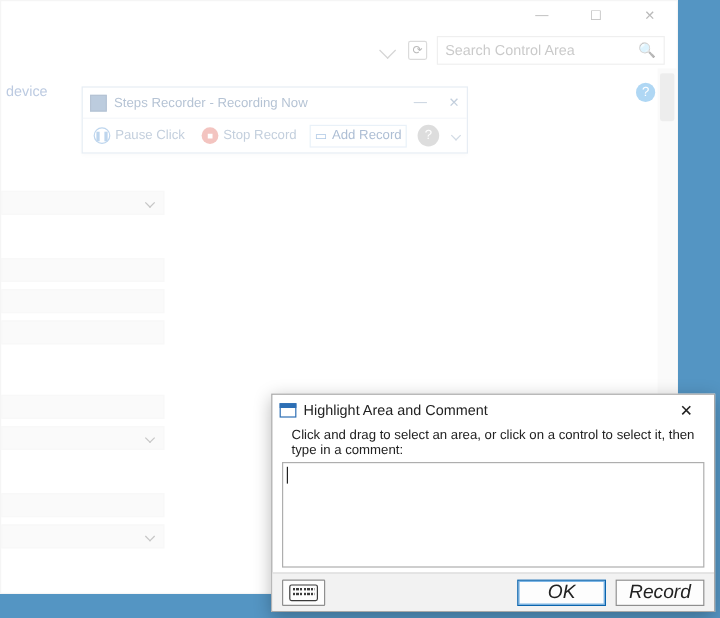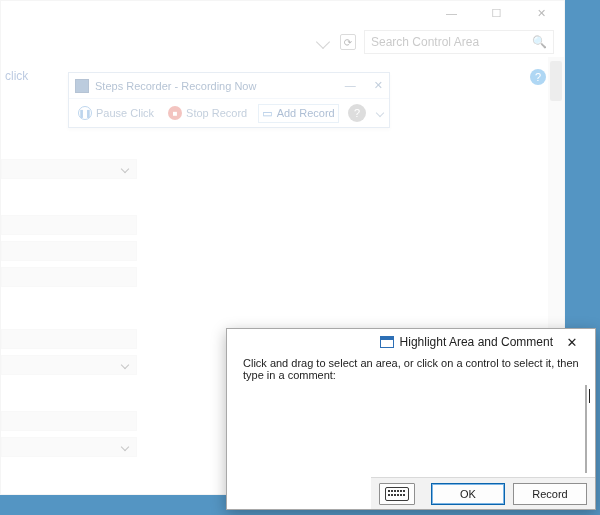--- a/index.html
+++ b/index.html
@@ -45,59 +45,59 @@
   .pause .sr-circle{ border:1.5px solid #6ea2d8; color:#6ea2d8;}
   .stop  .sr-circle{ background:#e57d73; color:#fff;}
   .sr-help { width:18px; height:18px; border-radius:50%; background:#b4b4b4; color:#fff; font-size:11px; display:flex; align-items:center; justify-content:center; margin-left:auto;}
   .sr-dd { width:6px;height:6px;border-right:1px solid #9aaec4;border-bottom:1px solid #9aaec4;transform:rotate(45deg);margin-left:3px;}
 
   
   .hac-window {
     position:absolute; left:226px; top:328px; width:370px; height:182px;
     background:#ffffff; border:1px solid #a8a8a8;
     box-shadow:0 4px 14px rgba(0,0,0,0.28);
-    display:flex; flex-direction:column;align-items:flex-end;
+    display:flex; flex-direction:column;
   }
   .hac-title { height:26px; display:flex; align-items:center; padding:0 4px 0 6px; font-size:12px; color:#222;}
   .hac-title .icon { width:14px; height:12px; margin-right:6px; position:relative; }
   .hac-title .icon::before { content:""; position:absolute; inset:0; background:#fff; border:1px solid #2d6fb5;}
   .hac-title .icon::after  { content:""; position:absolute; left:0; top:0; width:100%; height:4px; background:#2d6fb5;}
   .hac-title .close { margin-left:auto; width:38px; height:22px; display:flex; align-items:center; justify-content:center; color:#222; font-size:13px;}
   .hac-instr { font-size:11px; color:#222; padding:2px 8px 2px 16px; }
   .hac-text  { flex:1; margin:2px 8px 4px 8px; border:1px solid #aeaeae; background:#fff; position:relative;}
   .hac-caret { position:absolute; left:3px; top:3px; width:1px; height:14px; background:#222; animation:blink 1s step-end infinite;}
   @keyframes blink { 50%{opacity:0;} }
   .hac-buttons { height:32px; border-top:1px solid #d9d9d9; background:#f2f2f2; display:flex; align-items:center; padding:0 8px; gap:8px;}
   .kbd-btn { width:36px; height:22px; border:1px solid #8f8f8f; background:#fdfdfd; border-radius:1px; display:flex; align-items:center; justify-content:center;}
   .kbd-icon { width:24px; height:14px; border:1px solid #3a3a3a; border-radius:2px; position:relative;}
   .kbd-icon::before{content:"";position:absolute;left:2px;right:2px;top:2px;height:2px;background:repeating-linear-gradient(90deg,#3a3a3a 0 2px,transparent 2px 3px);}
   .kbd-icon::after {content:"";position:absolute;left:2px;right:2px;top:6px;height:2px;background:repeating-linear-gradient(90deg,#3a3a3a 0 2px,transparent 2px 3px);}
   .hac-spacer{flex:1;}
-  .win-btn { min-width:74px; height:22px; border:1px solid #8f8f8f; background:#fdfdfd; font-size:11px; color:#222; display:flex; align-items:center; justify-content:center;}
+  .win-btn { min-width:74px; height:22px; border:1px solid #8f8f8f; background:#fdfdfd; font-size:16px; color:#222; display:flex; align-items:center; justify-content:center;font-style:italic;}
   .win-btn.default { border:1px solid #0a64ad; box-shadow:inset 0 0 0 1px #7bb5e6; }
 </style>
 </head>
 <body>
 
 <div class="cp-window">
   <div class="cp-titlebar">
     <div class="cp-titlebtn">—</div>
     <div class="cp-titlebtn">☐</div>
     <div class="cp-titlebtn">✕</div>
   </div>
   <div class="cp-nav">
     <div class="cp-chevron"></div>
     <div class="cp-refresh">⟳</div>
     <div class="cp-search">
       <span>Search Control Area</span>
       <span class="mag">🔍</span>
     </div>
   </div>
 
-  <span class="cp-rowtext">click</span>
+  <span class="cp-rowtext">device</span>
   <div class="cp-help">?</div>
 
   <div class="cp-section" style="left:0;top:158px;width:136px;">
       <div class="cp-chev-small"></div>
     </div>
   <div class="cp-section" style="left:0;top:214px;width:136px;"></div>
   <div class="cp-section" style="left:0;top:240px;width:136px;"></div>
   <div class="cp-section" style="left:0;top:266px;width:136px;"></div>
   <div class="cp-section" style="left:0;top:328px;width:136px;"></div>
   <div class="cp-section" style="left:0;top:354px;width:136px;">

